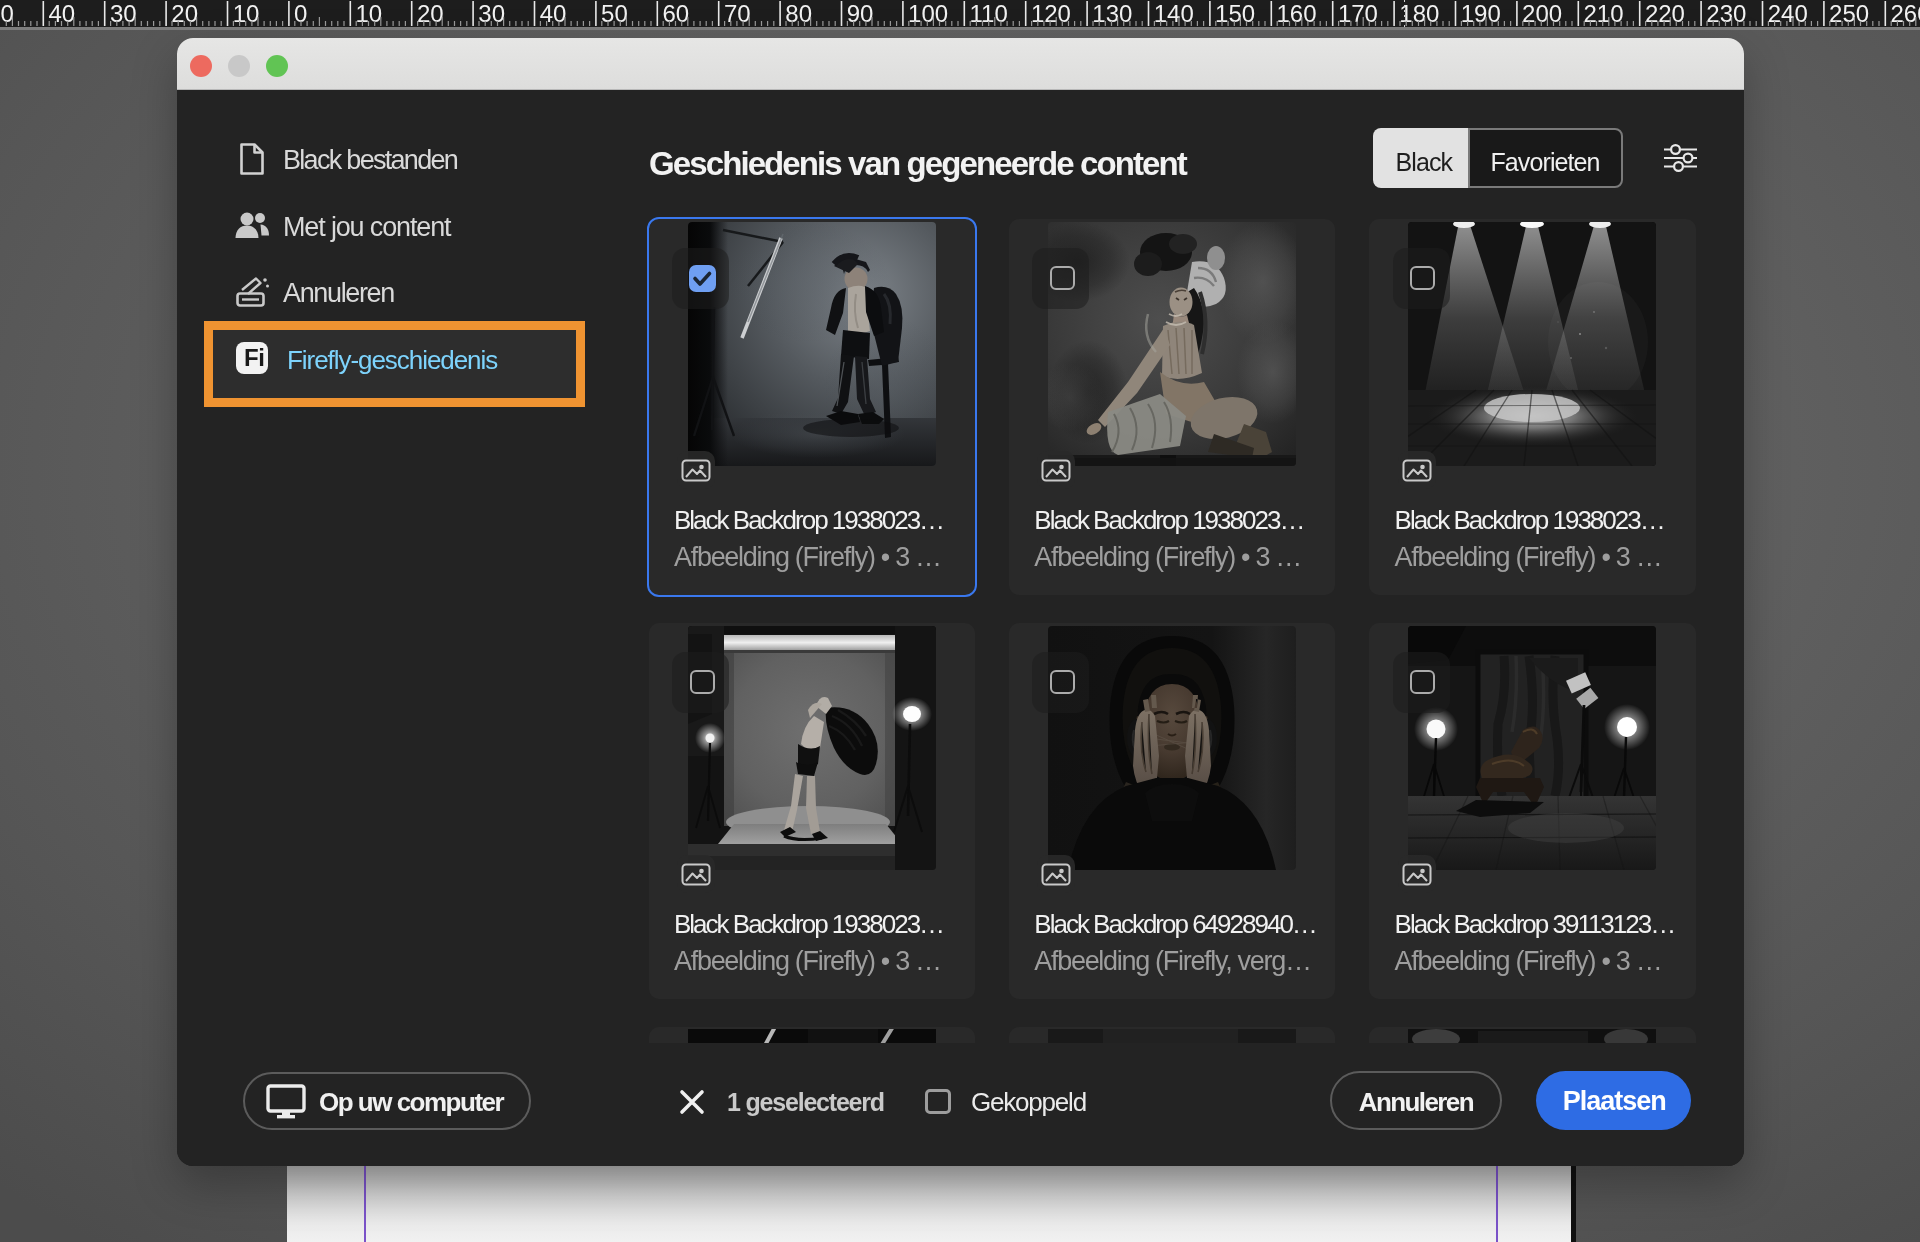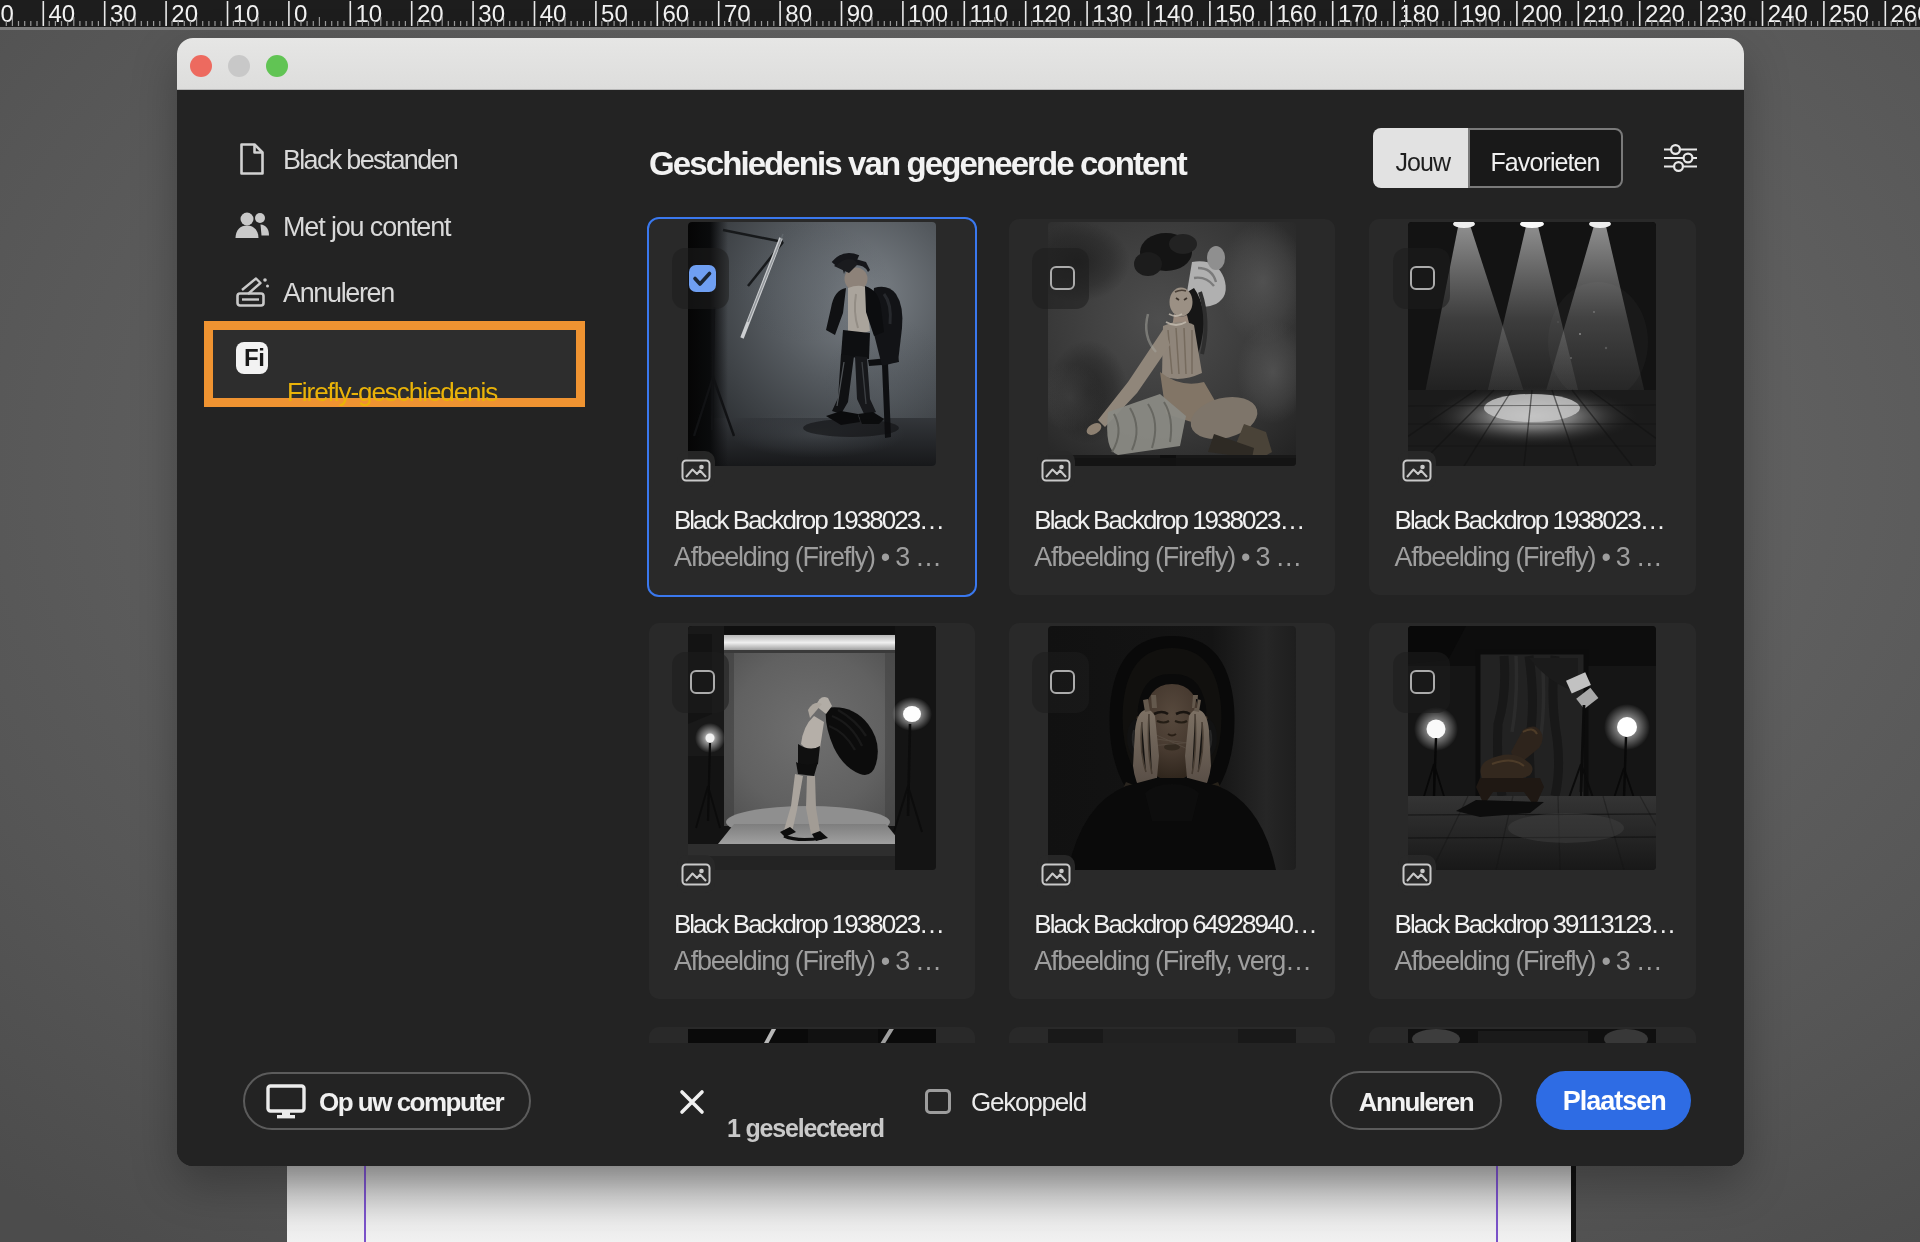--- a/index.html
+++ b/index.html
@@ -385,25 +385,25 @@
 <line x1="6" y1="23.5" x2="23" y2="23.5" stroke="#c9c9c9" stroke-width="2.4"></line>
 <path d="M6 14 L20 2.5 l4.5 4.5 L12 18" fill="none" stroke="#c9c9c9" stroke-width="2.4" stroke-linejoin="round"></path>
 <circle cx="29" cy="4" r="1.8" fill="#c9c9c9"></circle>
 <circle cx="31.5" cy="10" r="1.5" fill="#c9c9c9"></circle>
 </svg>
 <div class="txt" style="left:283px;top:280px;font-size:27px;letter-spacing:-1.35px;color:#d9d9d9;">Annuleren</div>
 <div class="abs" style="left:204px;top:321px;width:381px;height:86px;border:9px solid #ef9331;"></div>
 <div class="abs" style="left:213px;top:330px;width:363px;height:68px;background:#2d2d2d;"></div>
 <div class="abs" style="left:236px;top:342px;width:32px;height:32px;border-radius:8px;background:#f2f2f2;"></div>
 <div class="txt" style="left:244px;top:346.3px;font-size:24px;font-weight:bold;color:#1a1a1a;letter-spacing:-0.5px;">Fi</div>
-<div class="txt" style="left:287px;top:347px;font-size:26px;letter-spacing:-1.05px;color:#eab308;margin-top:32px;">Firefly-geschiedenis</div>
+<div class="txt" style="left:287px;top:347px;font-size:26px;letter-spacing:-1.05px;color:#7dd3fc;">Firefly-geschiedenis</div>
 <div class="txt" style="left:649px;top:146.6px;font-size:33px;font-weight:bold;letter-spacing:-1.9px;color:#f2f2f2;">Geschiedenis van gegeneerde content</div>
 <div class="abs" style="left:1373px;top:128px;width:95px;height:60px;border-radius:8px 0 0 8px;background:#e2e2e2;"></div>
 <div class="abs" style="left:1468px;top:128px;width:155px;height:60px;border-radius:0 8px 8px 0;background:#191919;border:2px solid #7a7a7a;"></div>
-<div class="txt" style="left:1395.5px;top:149.7px;font-size:25px;letter-spacing:-0.9px;color:#1e1e1e;">Jouw</div>
+<div class="txt" style="left:1395.5px;top:149.7px;font-size:25px;letter-spacing:-0.9px;color:#1e1e1e;">Black</div>
 <div class="txt" style="left:1490.5px;top:149.7px;font-size:25px;letter-spacing:-0.9px;color:#f0f0f0;">Favorieten</div>
 <svg class="abs" style="left:1663px;top:143px;" width="35" height="30" viewBox="0 0 35 30">
 <g stroke="#e8e8e8" stroke-width="2.2" fill="none">
 <line x1="1" y1="6.5" x2="34" y2="6.5"></line>
 <line x1="1" y1="15" x2="34" y2="15"></line>
 <line x1="1" y1="23.5" x2="34" y2="23.5"></line>
 <circle cx="12.5" cy="6.5" r="4.4" fill="#232323"></circle>
 <circle cx="25" cy="15" r="4.4" fill="#232323"></circle>
 <circle cx="15.5" cy="23.5" r="4.4" fill="#232323"></circle>
 </g>
@@ -840,18 +840,18 @@
 <div class="abs" style="left:243px;top:1072px;width:288px;height:58px;border-radius:29px;border:2px solid #5b5b5b;"></div>
 <svg class="abs" style="left:266px;top:1084px;" width="40" height="35" viewBox="0 0 40 35">
 <rect x="2" y="2" width="36" height="25" rx="2.5" fill="none" stroke="#ececec" stroke-width="3.4"></rect>
 <rect x="16" y="27" width="8" height="4" fill="#ececec"></rect>
 <rect x="11" y="31" width="18" height="3.4" fill="#ececec"></rect>
 </svg>
 <div class="txt" style="left:319px;top:1088.9px;font-size:26px;font-weight:bold;letter-spacing:-1.5px;color:#f0f0f0;">Op uw computer</div>
 <svg class="abs" style="left:679px;top:1089px;" width="26" height="26" viewBox="0 0 26 26">
 <path d="M3 3 L23 23 M23 3 L3 23" stroke="#f0f0f0" stroke-width="3.6" stroke-linecap="round"></path>
 </svg>
-<div class="txt" style="left:727px;top:1089.7px;font-size:25px;font-weight:bold;letter-spacing:-1.2px;color:#c9c9c9;margin-top:26px;">1 geselecteerd</div>
+<div class="txt" style="left:727px;top:1089.7px;font-size:25px;font-weight:bold;letter-spacing:-1.2px;color:#c9c9c9;">1 geselecteerd</div>
 <div class="abs" style="left:925px;top:1089px;width:26px;height:25px;border-radius:5px;border:3px solid #9d9d9d;"></div>
 <div class="txt" style="left:971px;top:1088.9px;font-size:26px;letter-spacing:-1.2px;color:#ebebeb;">Gekoppeld</div>
 <div class="abs" style="left:1329.5px;top:1071px;width:172.5px;height:59px;border-radius:29.5px;border:2px solid #5b5b5b;"></div>
 <div class="txt" style="left:1358.8px;top:1088.9px;font-size:26px;font-weight:bold;letter-spacing:-1.6px;color:#f2f2f2;">Annuleren</div>
 <div class="abs" style="left:1536px;top:1071px;width:154.5px;height:59px;border-radius:29.5px;background:#2e6ce4;"></div>
 <div class="txt" style="left:1562.8px;top:1088.1px;font-size:27px;font-weight:bold;letter-spacing:-1.0px;color:#ffffff;">Plaatsen</div>
 </body></html>

